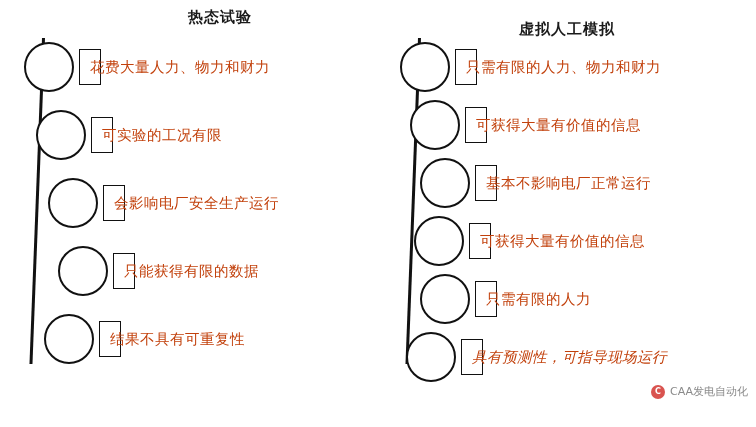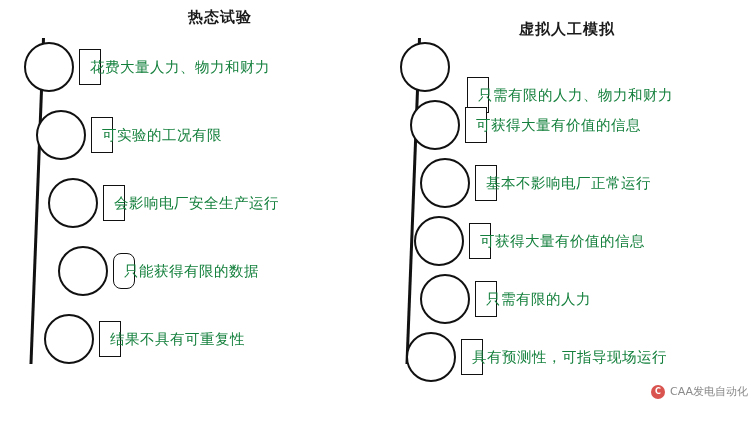--- a/index.html
+++ b/index.html
@@ -76,21 +76,21 @@
     position: absolute;
     top: 7px;
     height: 36px;
     border: 1.5px solid #111;
     background: #ffffff;
     box-sizing: border-box;
     display: flex;
     align-items: center;
     padding: 5px 10px;
     font-size: 14.5px;
-    color: #15803d;
+    color: #c2410c;
     white-space: nowrap;
     letter-spacing: 0.5px;
   }
 
   
   #col-left .box  { right: 0; }
   #col-right .box { right: 0; }
 
   
   .caption {
@@ -151,35 +151,35 @@
       <div class="box" style="left:67px;">可实验的工况有限</div>
     </div>
 
     <div class="row" style="top:140px;">
       <div class="circle" style="left:24px;"></div>
       <div class="box" style="left:79px;">会影响电厂安全生产运行</div>
     </div>
 
     <div class="row" style="top:208px;">
       <div class="circle" style="left:34px;"></div>
-      <div class="box" style="left:89px;border-radius:8px;">只能获得有限的数据</div>
+      <div class="box" style="left:89px;">只能获得有限的数据</div>
     </div>
 
     <div class="row" style="top:276px;">
       <div class="circle" style="left:20px;"></div>
       <div class="box" style="left:75px;">结果不具有可重复性</div>
     </div>
   </div>
 
   <div class="column" id="col-right">
     <div class="spine"></div>
 
     <div class="row" style="top:4px;">
       <div class="circle"></div>
-      <div class="box" style="left:67px;margin-top:28px;">只需有限的人力、物力和财力</div>
+      <div class="box" style="left:55px;">只需有限的人力、物力和财力</div>
     </div>
 
     <div class="row" style="top:62px;">
       <div class="circle" style="left:10px;"></div>
       <div class="box" style="left:65px;">可获得大量有价值的信息</div>
     </div>
 
     <div class="row" style="top:120px;">
       <div class="circle" style="left:20px;"></div>
       <div class="box" style="left:75px;">基本不影响电厂正常运行</div>
@@ -190,21 +190,21 @@
       <div class="box" style="left:69px;">可获得大量有价值的信息</div>
     </div>
 
     <div class="row" style="top:236px;">
       <div class="circle" style="left:20px;"></div>
       <div class="box" style="left:75px;">只需有限的人力</div>
     </div>
 
     <div class="row" style="top:294px;">
       <div class="circle" style="left:6px;"></div>
-      <div class="box" style="left:61px;">具有预测性，可指导现场运行</div>
+      <div class="box" style="left:61px;font-style:italic;">具有预测性，可指导现场运行</div>
     </div>
   </div>
 
 
   <div class="watermark">
     <span class="wm-logo">C</span>
     <span>CAA发电自动化</span>
   </div>
 
 </div>

